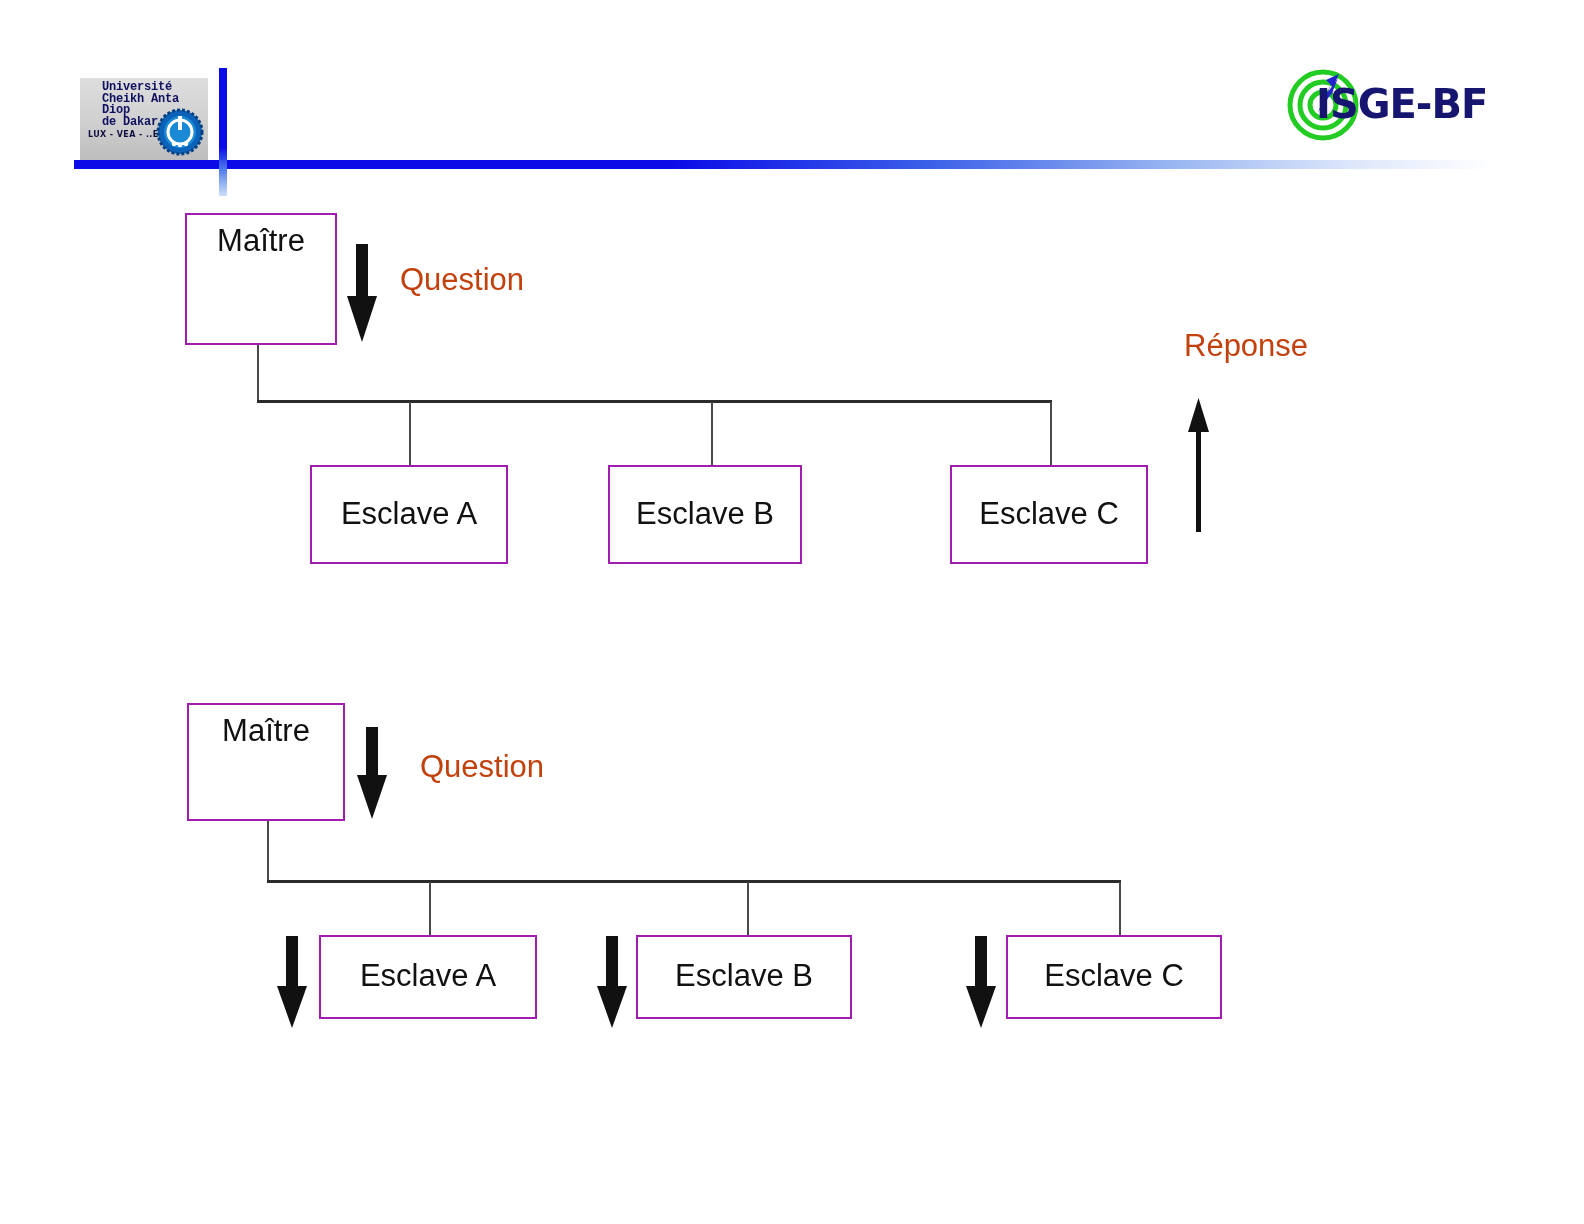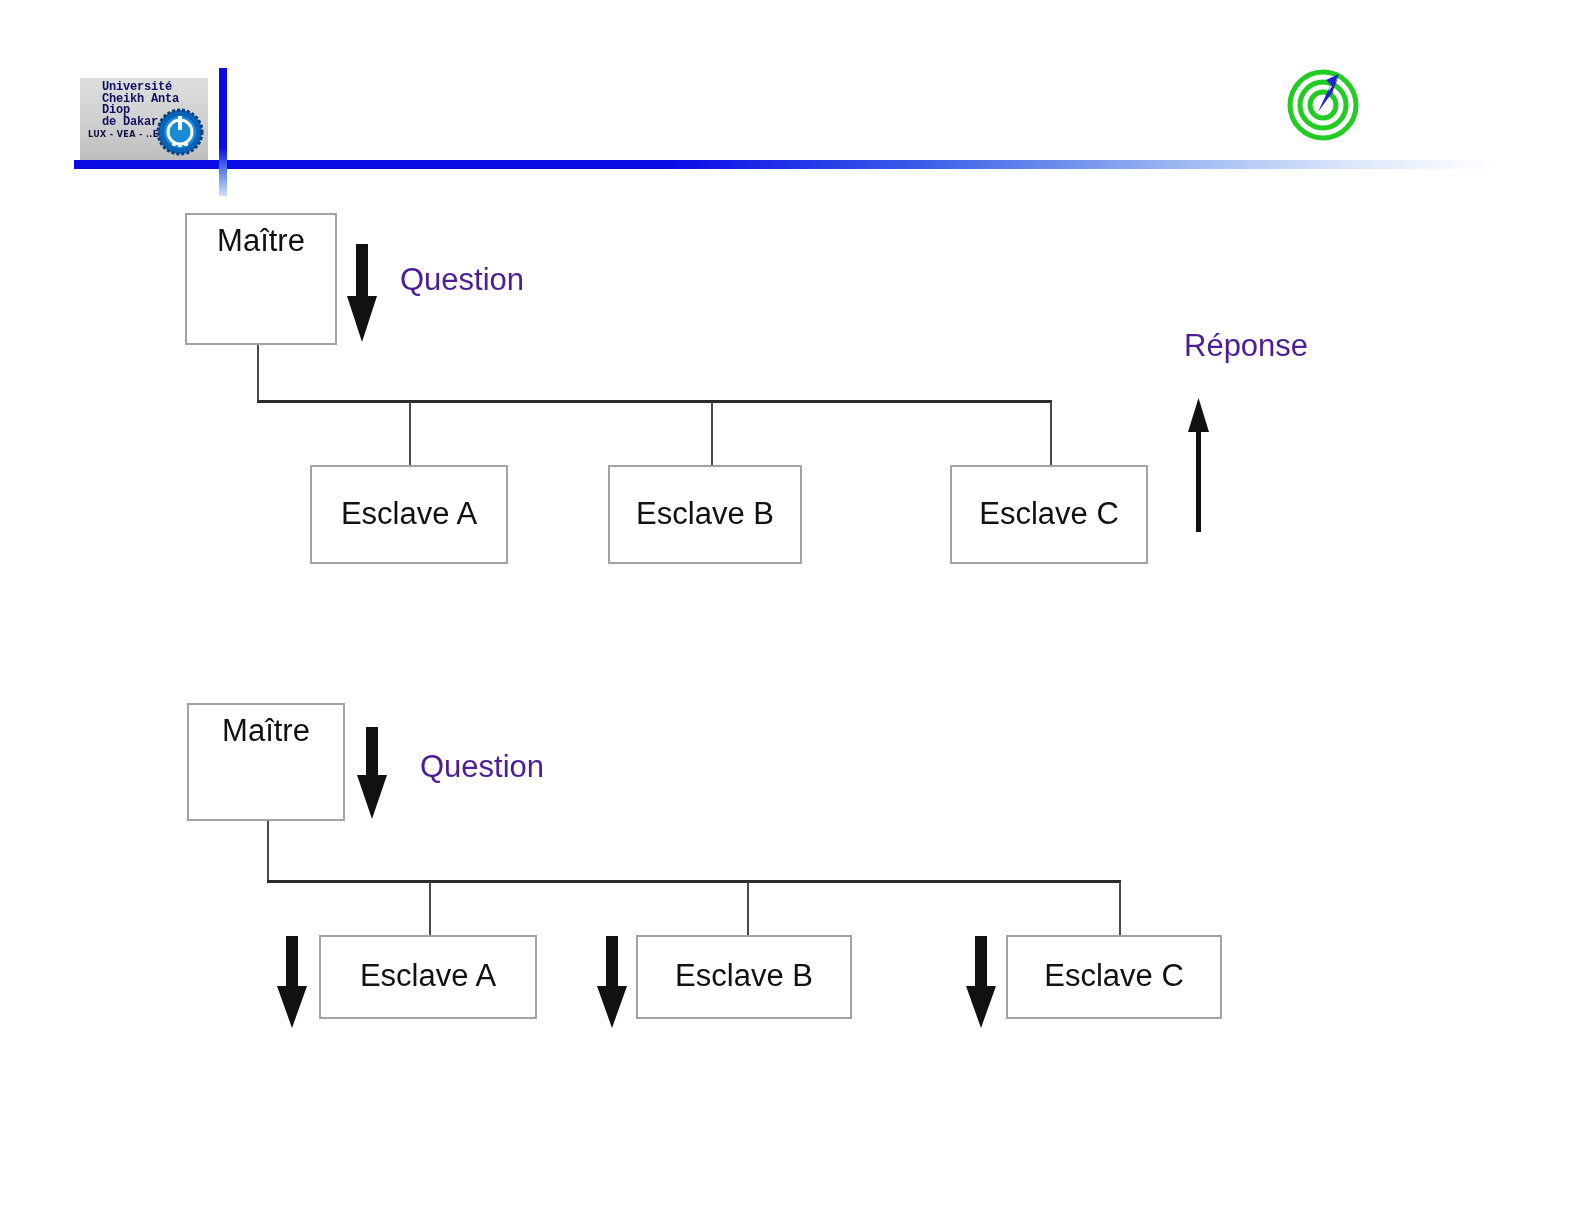--- a/index.html
+++ b/index.html
@@ -97,21 +97,21 @@
     color: #161670;
     font-family: "DejaVu Sans", sans-serif;
     font-weight: bold;
     font-size: 40px;
     letter-spacing: -1px;
   }
 
   
   .node {
     position: absolute;
-    border: 2px solid #a3a3a3;
+    border: 2px solid #a21caf;
     background: #ffffff;
     box-sizing: border-box;
     text-decoration: underline;
   }
   .node-label {
     position: absolute;
     left: 0;
     right: 0;
     color: #111111;
     font-family: "Liberation Sans", sans-serif;
@@ -132,21 +132,21 @@
     width: 2px;
     background: #4a4a4a;
   }
   .bus {
     background: #2b2b2b;
     height: 3px;
   }
 
   .caption {
     position: absolute;
-    color: #4c1d95;
+    color: #c2410c;
     font-family: "Liberation Sans", sans-serif;
     font-size: 31px;
     white-space: nowrap;
   }
 
   
   .fat-arrow { position: absolute; }
   
   .thin-arrow { position: absolute; }
 </style>
@@ -176,20 +176,21 @@
   </div>
 
   <div id="isge-logo">
     <svg id="isge-mark" width="82" height="74" viewBox="0 0 82 74">
       <circle cx="41" cy="37" r="33" fill="none" stroke="#22cc22" stroke-width="5"></circle>
       <circle cx="41" cy="37" r="23" fill="none" stroke="#22cc22" stroke-width="5"></circle>
       <circle cx="41" cy="37" r="13" fill="none" stroke="#22cc22" stroke-width="5"></circle>
       <path d="M36 44 L50 14 L46 24 L56 10 L48 30 L52 22 Z" fill="#2222cc"></path>
       <path d="M44 12 L57 6 L51 19 Z" fill="#2222cc"></path>
     </svg>
+    <div id="isge-text">ISGE-BF</div>
   </div>
 
   <div>
 
     <div class="node" style="left:185px; top:213px; width:152px; height:132px;">
       <div class="node-label top">Maître</div>
     </div>
 
     <svg class="fat-arrow" style="left:345px; top:244px;" width="34" height="100" viewBox="0 0 34 100">
       <rect x="11" y="0" width="12" height="56" fill="#111111"></rect>

